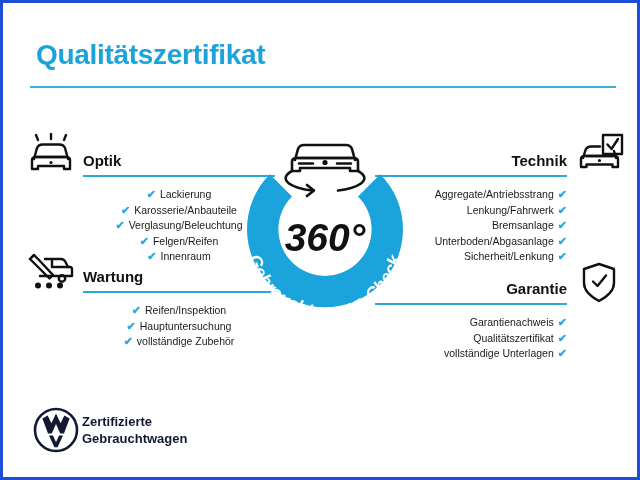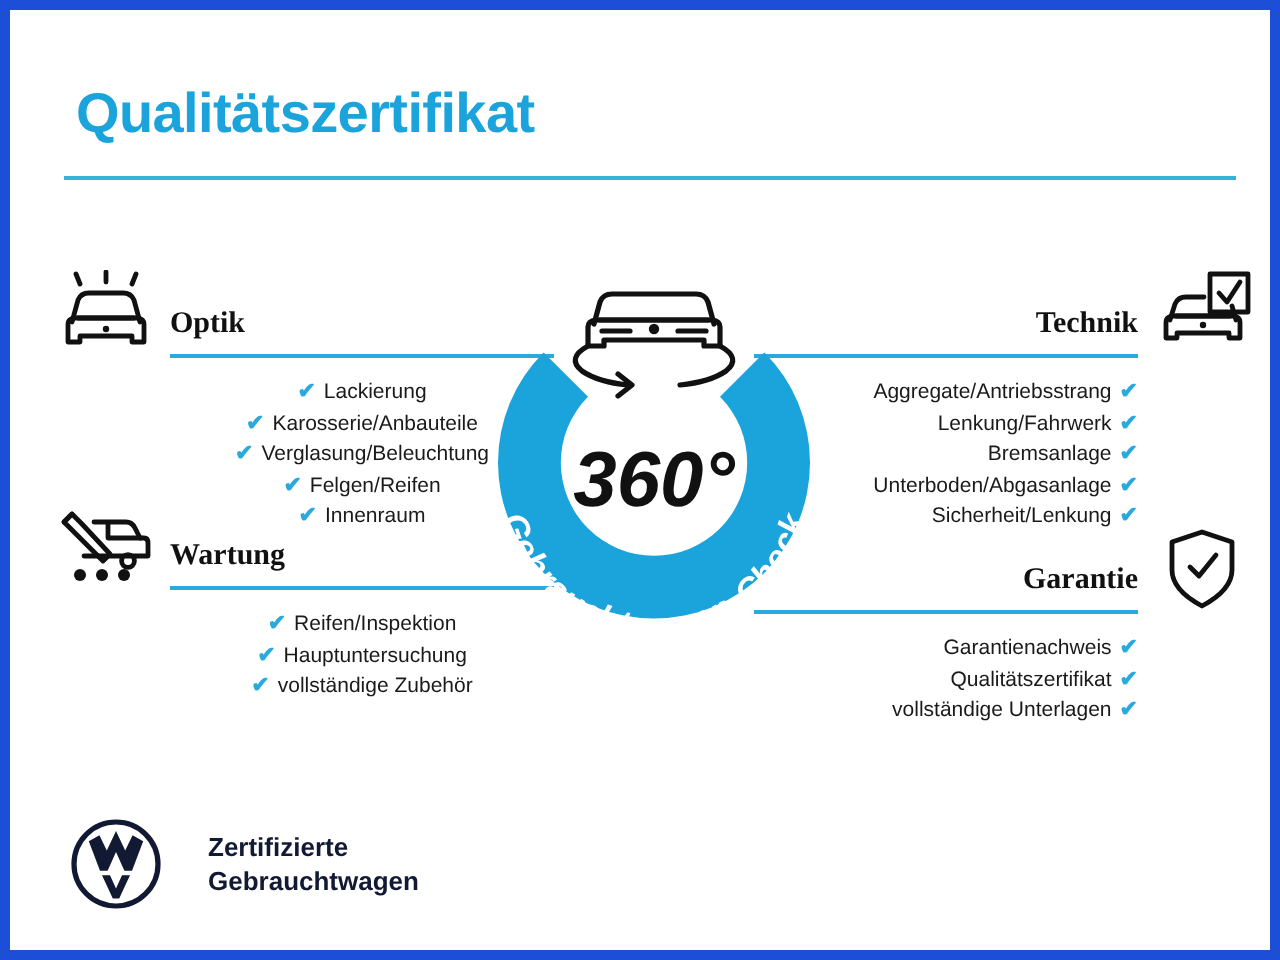--- a/index.html
+++ b/index.html
@@ -8,21 +8,21 @@
     background: #ffffff;
   }
   body {
     font-family: "Liberation Sans", sans-serif;
   }
   #page {
     position: relative;
     width: 640px;
     height: 480px;
     background: #ffffff;
-    border: 5px solid #1d4ed8;
+    border: 3px solid #1d4ed8;
     box-sizing: border-box;
     overflow: hidden;
   }
 
   
   #page-title {
     position: absolute;
     left: 33px;
     top: 36px;
     font-size: 28px;
@@ -45,21 +45,20 @@
     position: absolute;
   }
   .sec-optik    { left: 22px;  top: 130px; width: 250px; }
   .sec-wartung  { left: 22px;  top: 246px; width: 250px; }
   .sec-technik  { left: 372px; top: 130px; width: 250px; }
   .sec-garantie { left: 372px; top: 258px; width: 250px; }
 
   .sec-head {
     position: relative;
     height: 46px;
-    font-family: Liberation Serif, serif;
   }
   .sec-icon {
     position: absolute;
     top: 0;
     width: 52px;
     height: 44px;
   }
   .left .sec-icon  { left: 0; }
   .right .sec-icon { right: 0; }
 
@@ -120,21 +119,21 @@
   
   #footer-logo {
     position: absolute;
     left: 30px;
     top: 404px;
     display: flex;
     align-items: center;
   }
   #vw-mark { width: 46px; height: 46px; }
   #footer-text {
-    margin-left: 23px;
+    margin-left: 3px;
     font-size: 13px;
     font-weight: bold;
     line-height: 17px;
     color: #121a33;
     white-space: pre-line;
   }
 </style>
 </head>
 <body>
 

